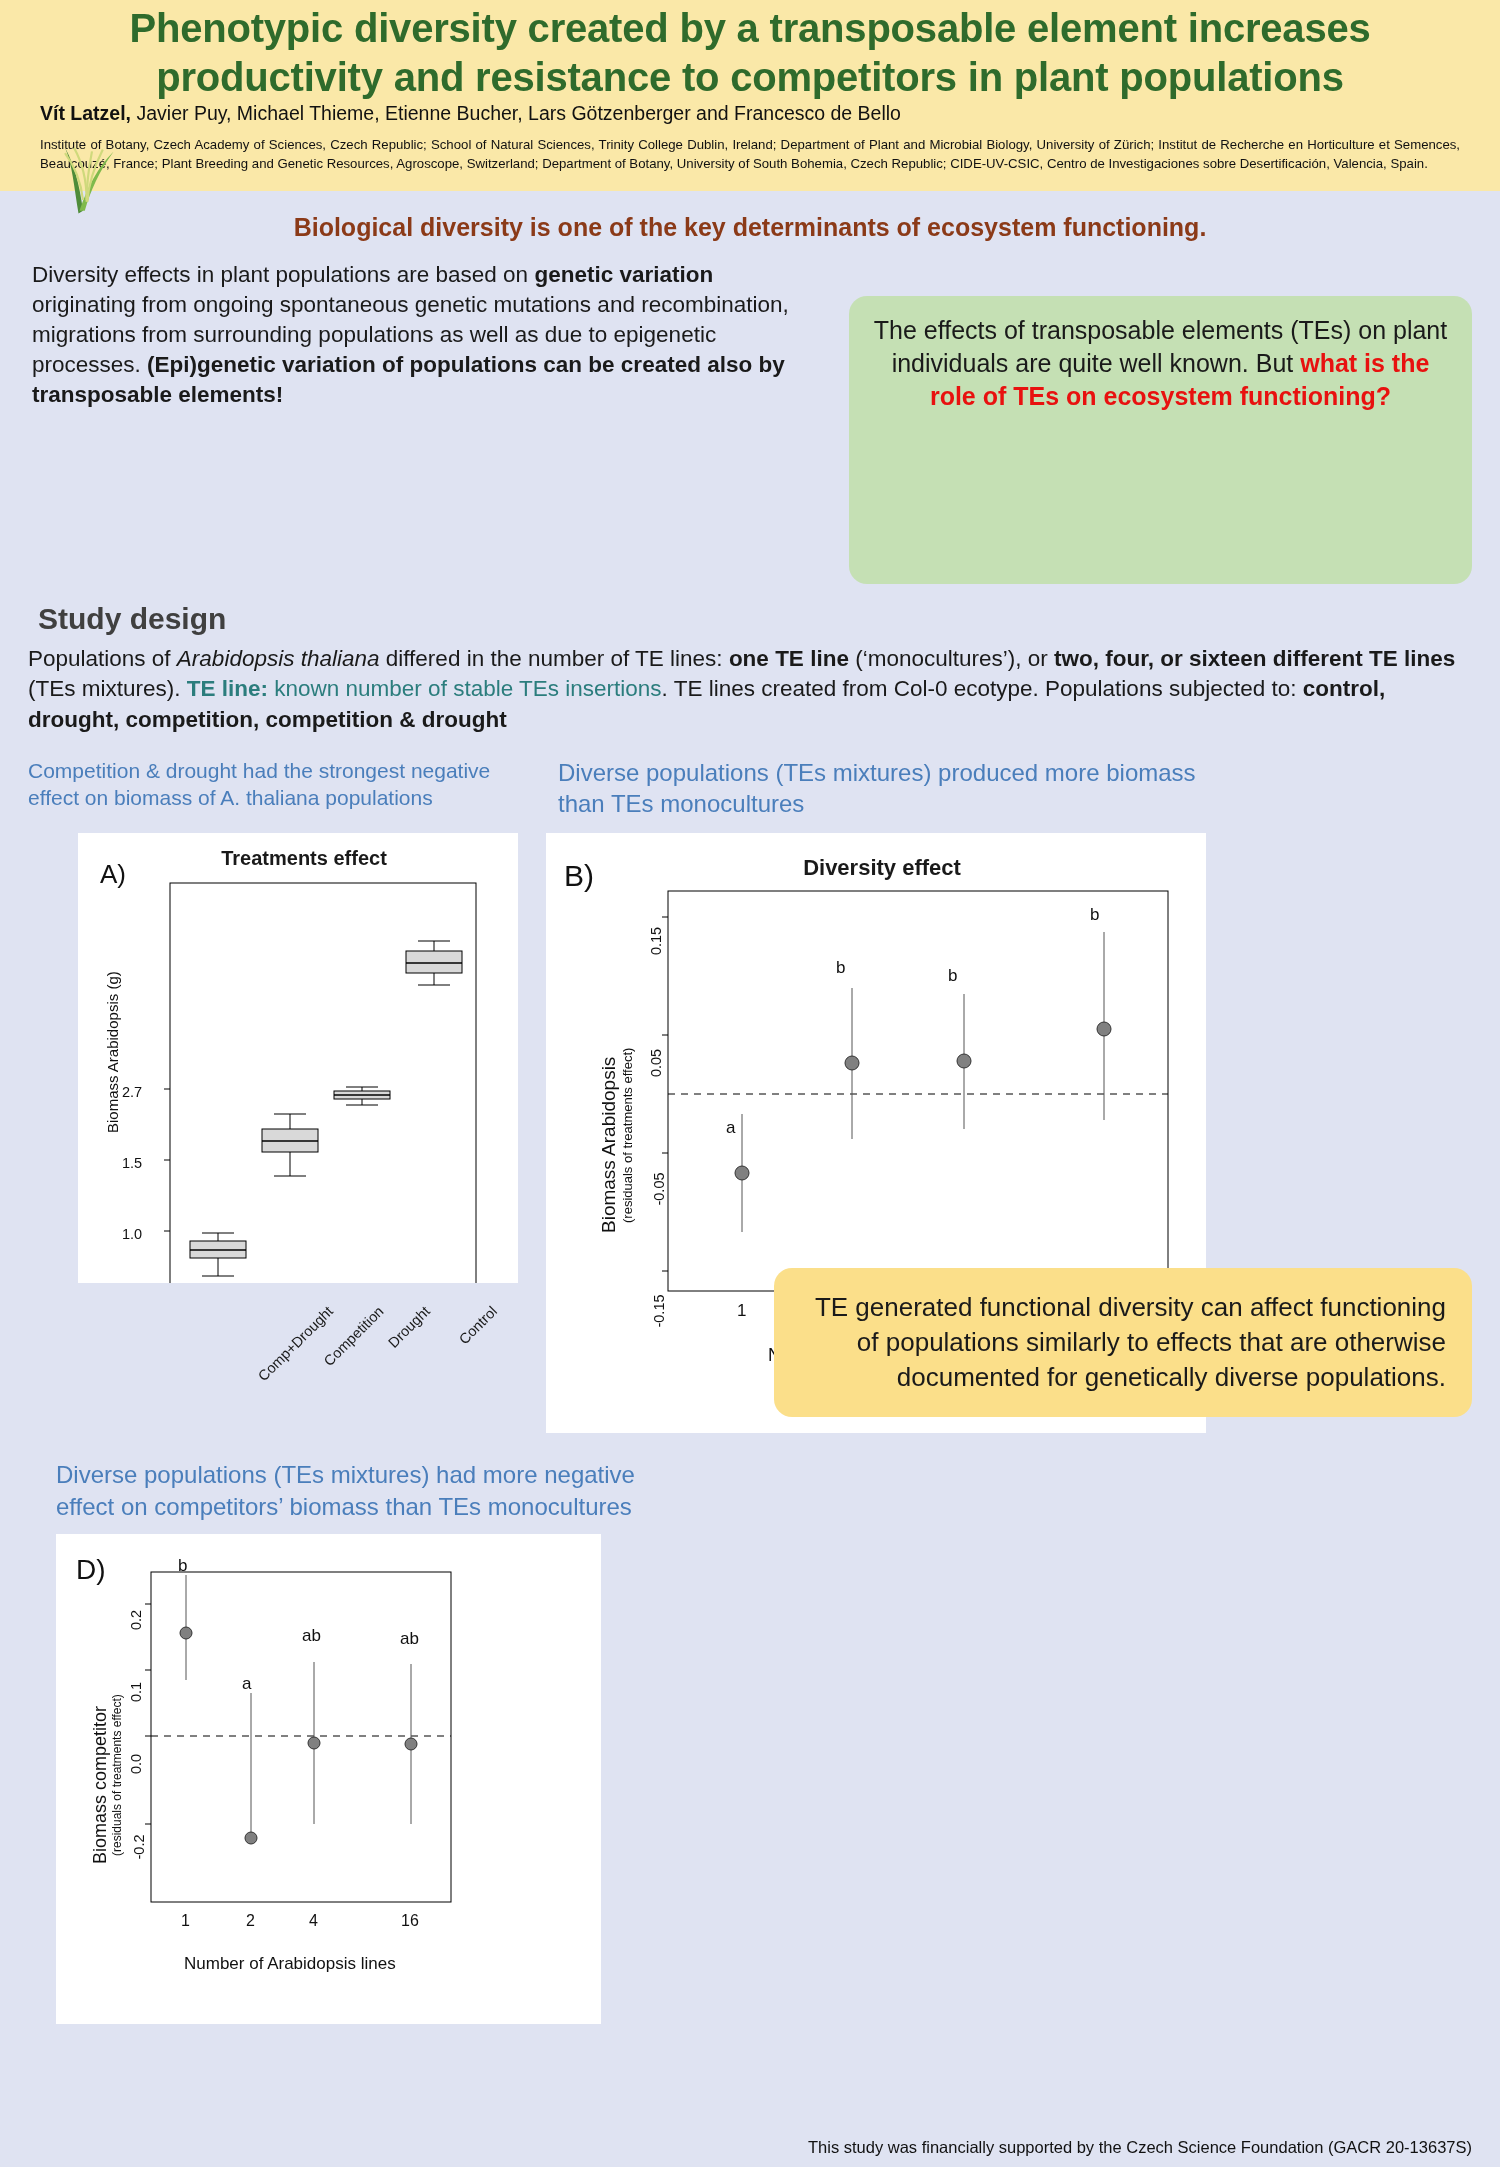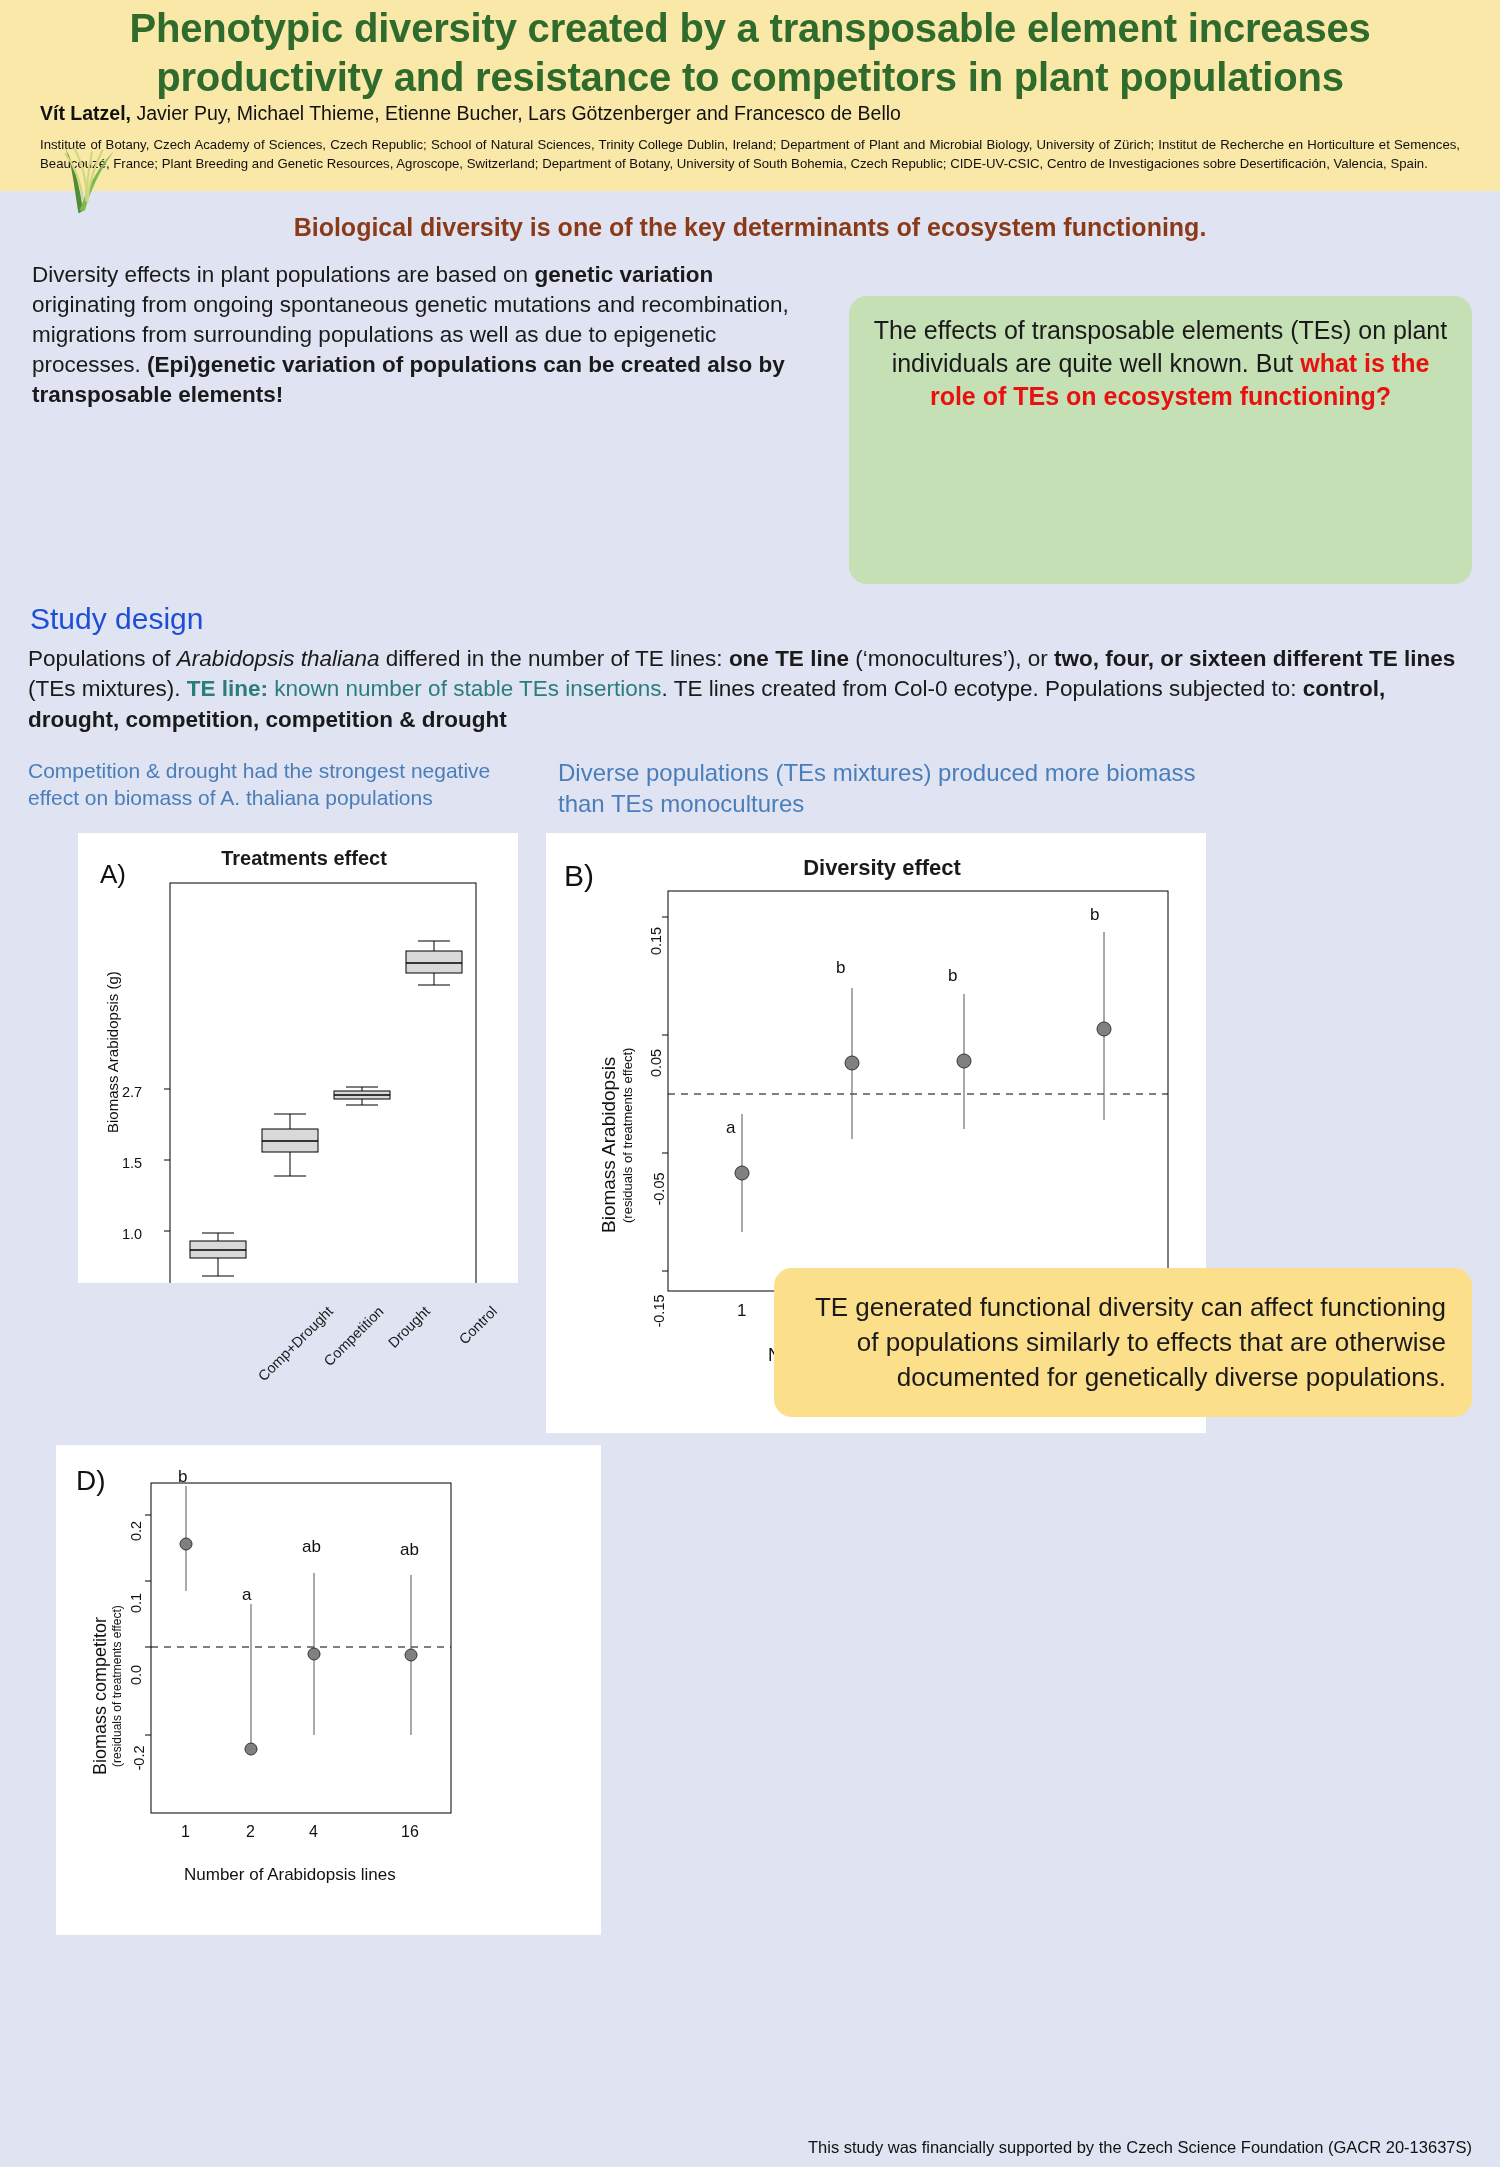--- a/index.html
+++ b/index.html
@@ -78,24 +78,24 @@
     padding:18px 22px 22px 22px;
     text-align:center;
     font-size:25px;
     line-height:1.32;
     min-height:288px;
     margin-top:36px;
   }
   .green-box .red { color:#e8110f; font-weight:bold; }
 
   .section-head {
-    color:#1d4ed8;
+    color:#404040;
     font-size:30px;
-    font-weight:normal;
-    margin:18px 0 8px 2px;
+    font-weight:bold;
+    margin:18px 0 8px 10px;
   }
   .study-text {
     font-size:22.5px;
     line-height:1.35;
     margin-bottom:10px;
   }
   .study-text b { font-weight:bold; }
   .teal { color:#2b7d7d; font-weight:bold; }
   .teal-n { color:#2b7d7d; font-weight:normal; }
 
@@ -317,20 +317,21 @@
 
       <div class="tick" style="left:191px; top:468px; font-size:17px;">1</div>
       <div class="tick" style="left:300px; top:468px; font-size:17px;">2</div>
       <div class="tick" style="left:412px; top:468px; font-size:17px;">4</div>
       <div class="tick" style="left:548px; top:468px; font-size:17px;">16</div>
 
       <div class="axis-label" style="left:222px; top:512px; font-size:18px;">Number of Arabidopsis lines</div>
     </div>
   </div>
 
+  <div class="caption big" style="width:620px; margin-top:26px; margin-left:28px;">Diverse populations (TEs mixtures) had more negative effect on competitors’ biomass than TEs monocultures</div>
 
   <div class="fig figD" style="margin-top:12px;">
     <div class="panel-letter" style="left:20px; top:20px; font-size:28px;">D)</div>
 
     <div class="axis-label rot" style="left:34px; top:330px; font-size:18px;">Biomass competitor</div>
     <div class="axis-label rot" style="left:54px; top:322px; font-size:12px;">(residuals of treatments effect)</div>
 
     <div class="tick rot" style="position:absolute; left:70px; top:78px;">0.2</div>
     <div class="tick rot" style="position:absolute; left:70px; top:150px;">0.1</div>
     <div class="tick rot" style="position:absolute; left:70px; top:222px;">0.0</div>

